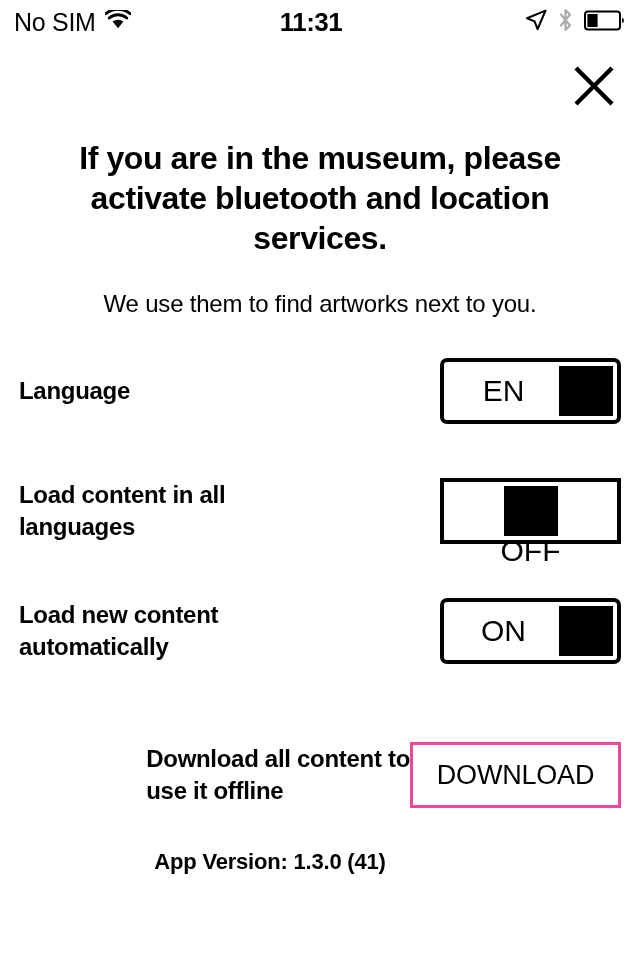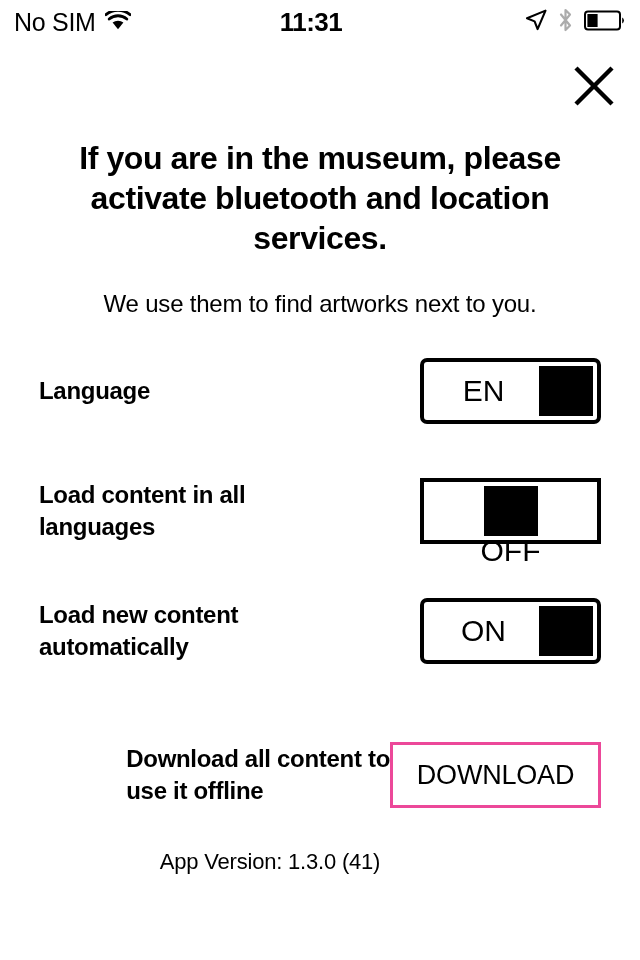--- a/index.html
+++ b/index.html
@@ -25,21 +25,20 @@
     position: absolute;
     top: 0; left: 0;
     width: 640px;
     height: 44px;
     display: flex;
     align-items: center;
     padding: 0 14px;
   }
   .status-left {
     display: flex;
-    align-items: center;
     gap: 9px;
     flex: 1 1 0;
   }
   .status-center {
     flex: 0 0 auto;
     display: flex;
     justify-content: flex-start;
   }
   .status-right {
     display: flex;
@@ -106,21 +105,21 @@
     position: absolute;
     top: 358px;
     left: 0;
     width: 640px;
   }
   .row {
     position: relative;
     display: flex;
     align-items: center;
     justify-content: space-between;
-    padding: 0 39px;
+    padding: 0 19px;
     min-height: 66px;
   }
   .row-lang   { margin-top: 0px; }
   .row-loadall{ margin-top: 54px; }
   .row-auto   { margin-top: 54px; }
   .row-dl     { margin-top: 78px; justify-content: flex-end; }
 
   .row-label {
     font-size: 24px;
     font-weight: 700;
@@ -177,21 +176,21 @@
   }
 
   
   .version {
     position: absolute;
     top: 851px;
     left: 0;
     width: 540px;
     text-align: center;
     font-size: 22px;
-    font-weight: 400;
+    font-weight: 700;
     letter-spacing: -0.2px;
     line-height: 1;
   }
 </style>
 </head>
 <body>
 
 <div id="screen">
 
   <div class="status-bar">

